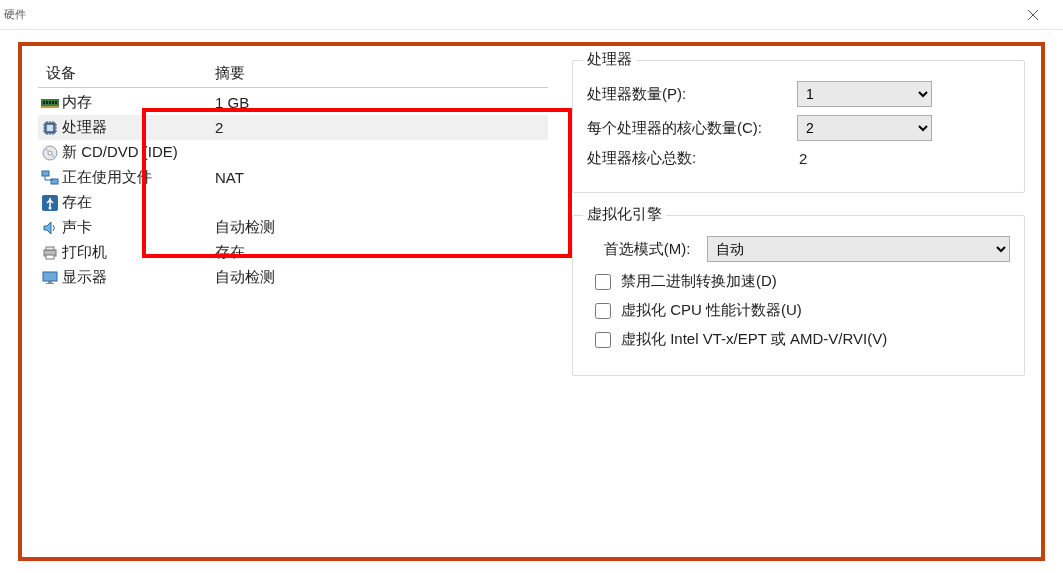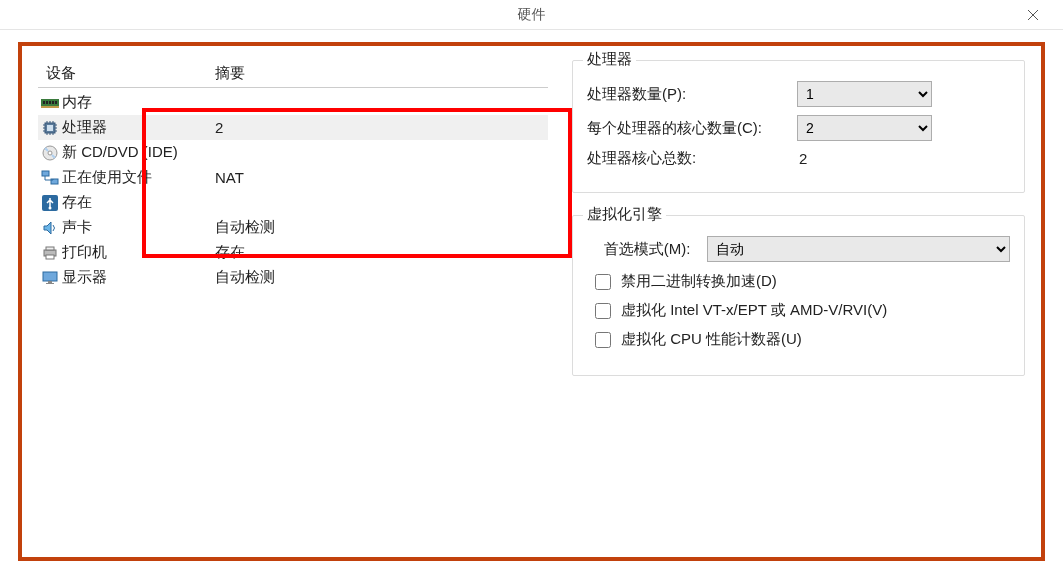--- a/index.html
+++ b/index.html
@@ -14,23 +14,22 @@
     height: 573px;
     overflow: hidden;
   }
   .titlebar {
     height: 30px;
     border-bottom: 1px solid #e5e5e5;
     display: flex;
     align-items: center;
     padding: 0 4px;
     color: #555;
-    font-size: 14px;
+    font-size: 11px;
     position: relative;
-    justify-content: center;
   }
   .titlebar .close {
     position: absolute;
     right: 8px;
     top: 0;
     height: 30px;
     width: 44px;
     display: flex;
     align-items: center;
     justify-content: center;
@@ -193,20 +192,21 @@
                   <rect x="0" y="3" width="18" height="7" fill="#3a7a3c"></rect>
                   <rect x="0" y="10" width="18" height="2" fill="#c09a4b"></rect>
                   <rect x="2" y="5" width="2" height="3" fill="#222"></rect>
                   <rect x="5" y="5" width="2" height="3" fill="#222"></rect>
                   <rect x="8" y="5" width="2" height="3" fill="#222"></rect>
                   <rect x="11" y="5" width="2" height="3" fill="#222"></rect>
                   <rect x="14" y="5" width="2" height="3" fill="#222"></rect>
                 </svg>
               </span>
               <span class="name">内存</span>
+              <span class="summ">1 GB</span>
             </div>
             <div class="dev-row selected">
               <span class="ico">
                 <svg class="icon-svg" width="16" height="16" viewBox="0 0 16 16">
                   <rect x="3" y="3" width="10" height="10" fill="#5a7a9a" stroke="#39587a"></rect>
                   <rect x="5" y="5" width="6" height="6" fill="#cfe0ef"></rect>
                   <path d="M5 1v2M8 1v2M11 1v2M5 13v2M8 13v2M11 13v2M1 5h2M1 8h2M1 11h2M13 5h2M13 8h2M13 11h2" stroke="#39587a"></path>
                 </svg>
               </span>
               <span class="name">处理器</span>
@@ -313,25 +313,25 @@
                 <option>自动</option>
               </select>
             </div>
           </div>
           <label class="chk-row">
             <input type="checkbox" style="">
             <span>禁用二进制转换加速(D)</span>
           </label>
           <label class="chk-row">
             <input type="checkbox" style="">
-            <span>虚拟化 Intel VT-x/EPT 或 AMD-V/RVI(V)</span>
+            <span>虚拟化 CPU 性能计数器(U)</span>
           </label>
           <label class="chk-row">
             <input type="checkbox" style="">
-            <span>虚拟化 CPU 性能计数器(U)</span>
+            <span>虚拟化 Intel VT-x/EPT 或 AMD-V/RVI(V)</span>
           </label>
         </div>
 
       </div>
     </div>
 
     <div class="red-box"></div>
   </div>
 </div>
 

